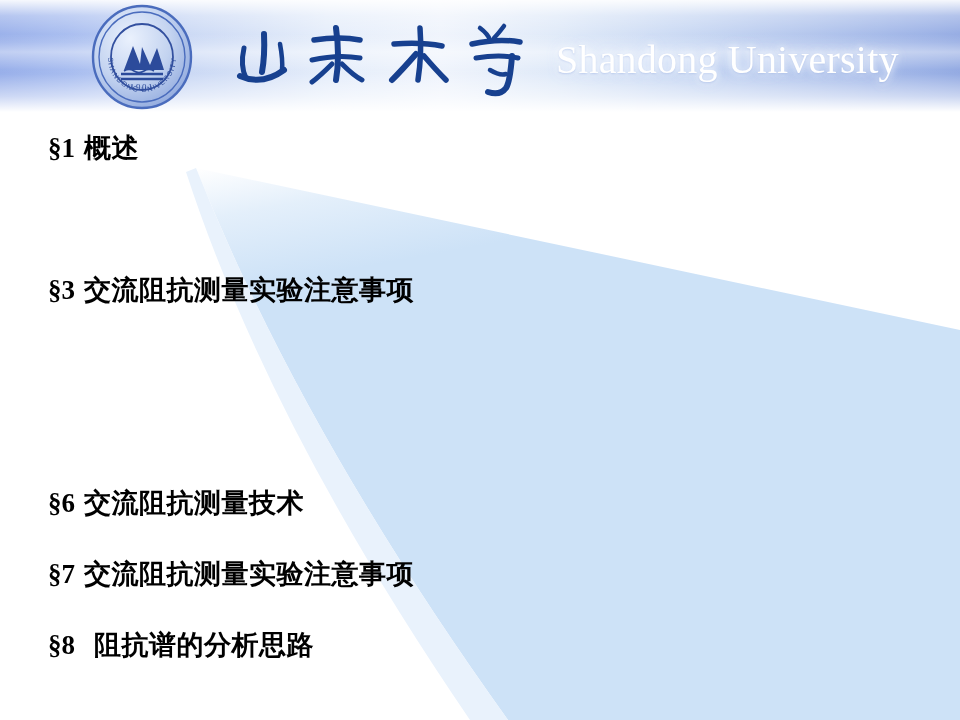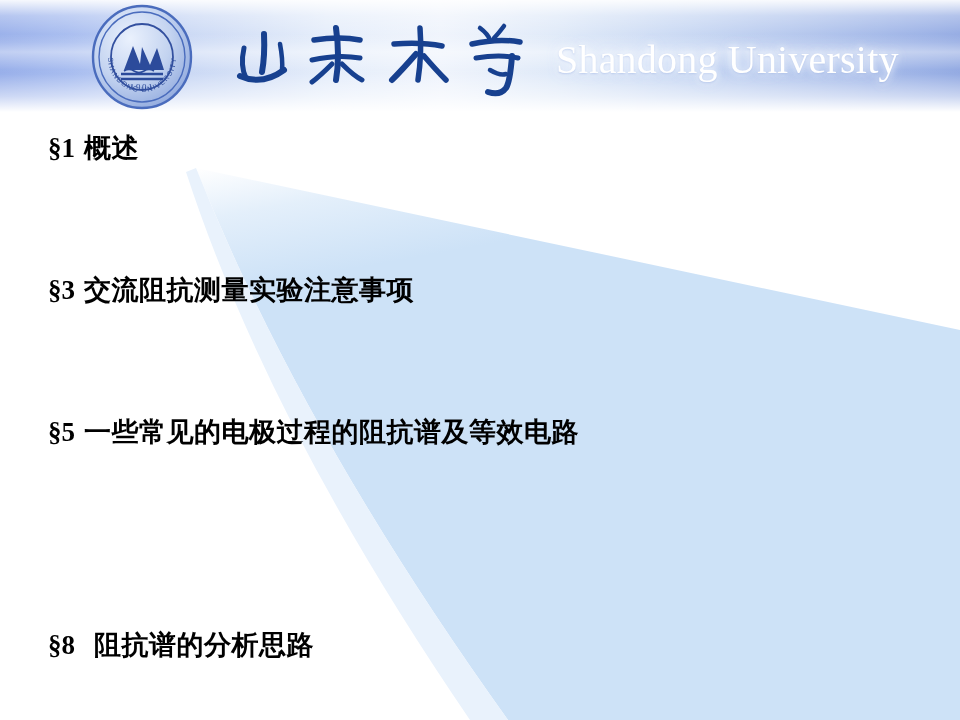--- a/index.html
+++ b/index.html
@@ -222,24 +222,27 @@
     <div class="agenda-item" style="top:24px">
       <span class="sec-mark">§1</span><span class="sec-text">概述</span>
     </div>
 
 
     <div class="agenda-item" style="top:166px">
       <span class="sec-mark">§3</span><span class="sec-text">交流阻抗测量实验注意事项</span>
     </div>
 
 
-    <div class="agenda-item" style="top:308px">
-      <span class="sec-mark">§5</span><span class="sec-text">一些常见的电极过程的阻抗谱及等效电路</span>
-    </div>
-
-
+
+    <div class="agenda-item" style="top:379px">
+      <span class="sec-mark">§6</span><span class="sec-text">交流阻抗测量技术</span>
+    </div>
+
+    <div class="agenda-item" style="top:450px">
+      <span class="sec-mark">§7</span><span class="sec-text">交流阻抗测量实验注意事项</span>
+    </div>
 
     <div class="agenda-item" style="top:521px">
       <span class="sec-mark">§8</span><span class="sec-text"> 阻抗谱的分析思路</span>
     </div>
 
   </div>
 </div>
 
 </body></html>

